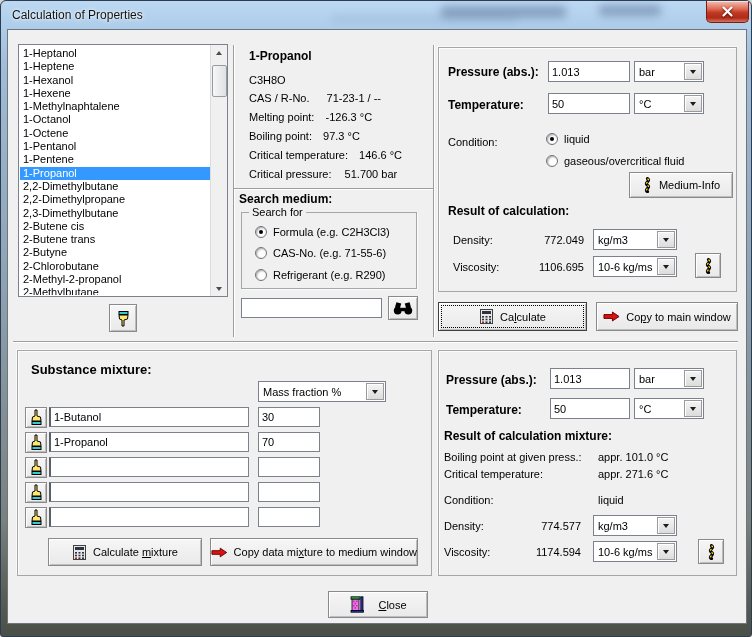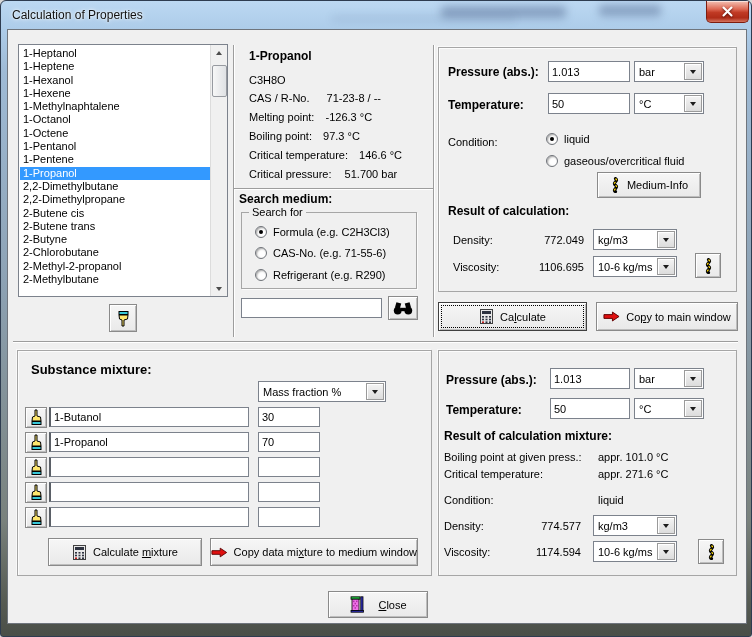--- a/index.html
+++ b/index.html
@@ -81,20 +81,21 @@
           <div class="list-item">1-Hexanol</div>
           <div class="list-item">1-Hexene</div>
           <div class="list-item">1-Methylnaphtalene</div>
           <div class="list-item">1-Octanol</div>
           <div class="list-item">1-Octene</div>
           <div class="list-item">1-Pentanol</div>
           <div class="list-item">1-Pentene</div>
           <div class="list-item selected">1-Propanol</div>
           <div class="list-item">2,2-Dimethylbutane</div>
           <div class="list-item">2,2-Dimethylpropane</div>
+          <div class="list-item">2,3-Dimethylbutane</div>
           <div class="list-item">2-Butene cis</div>
           <div class="list-item">2-Butene trans</div>
           <div class="list-item">2-Butyne</div>
           <div class="list-item">2-Chlorobutane</div>
           <div class="list-item">2-Methyl-2-propanol</div>
           <div class="list-item">2-Methylbutane</div>
         </div>
       <div class="sb">
         <div class="sb-arrow" style="top:0;">
             <div class="tri-up"></div>
@@ -115,21 +116,21 @@
 
     <div class="abs groove-v" style="left:232px;top:44px;height:292px;"></div>
     <div class="abs groove-h" style="left:233px;top:187px;width:199px;"></div>
     <div class="abs groove-v" style="left:432px;top:44px;height:292px;"></div>
     <div class="abs groove-h" style="left:12px;top:340px;width:725px;"></div>
 
     <div class="abs b12" style="left:248px;top:48px;">1-Propanol</div>
     <div class="abs t11" style="left:248px;top:73px;">C3H8O</div>
     <div class="abs t11" style="left:248px;top:91px;">
       <span>CAS / R-No.</span>
-      <span style="margin-left:14px;">71-23-8 / --</span>
+      <span style="margin-left:14px;">71-23-1 / --</span>
     </div>
     <div class="abs t11" style="left:248px;top:110px;">
       <span>Melting point:</span>
       <span style="margin-left:8px;">-126.3 °C</span>
     </div>
     <div class="abs t11" style="left:248px;top:129px;">
       <span>Boiling point:</span>
       <span style="margin-left:8px;">97.3 °C</span>
     </div>
     <div class="abs t11" style="left:248px;top:148px;">
@@ -193,21 +194,21 @@
     <div class="radio-row" style="left:545px;top:132px;">
       <span class="radio checked">
           <span class="dot"></span>
         </span>
       <span class="t11">liquid</span>
     </div>
     <div class="radio-row" style="left:545px;top:154px;">
       <span class="radio"></span>
       <span class="t11">gaseous/overcritical fluid</span>
     </div>
-    <div class="abs btn" style="left:596px;top:171px;width:104px;height:26px;">
+    <div class="abs btn" style="left:628px;top:171px;width:104px;height:26px;">
       <svg width="11" height="16" viewBox="0 0 12 17">
         <path d="M6 1.5 C10 4 2 6 6 8.7 C10 11.4 2 13.5 6 15.8" fill="none" stroke="#000" stroke-width="3.4" stroke-linecap="round"></path>
         <path d="M6 1.5 C10 4 2 6 6 8.7 C10 11.4 2 13.5 6 15.8" fill="none" stroke="#ffd900" stroke-width="1.5" stroke-dasharray="2.4 2"></path>
       </svg>
       <span>Medium-Info</span>
     </div>
     <div class="abs b12" style="left:447px;top:203px;">Result of calculation:</div>
     <div class="abs t11" style="left:452px;top:233px;">Density:</div>
     <div class="abs t11 rt" style="left:500px;top:233px;width:83px;">772.049</div>
     <div class="abs combo" style="left:592px;top:228px;width:84px;height:21px;">

